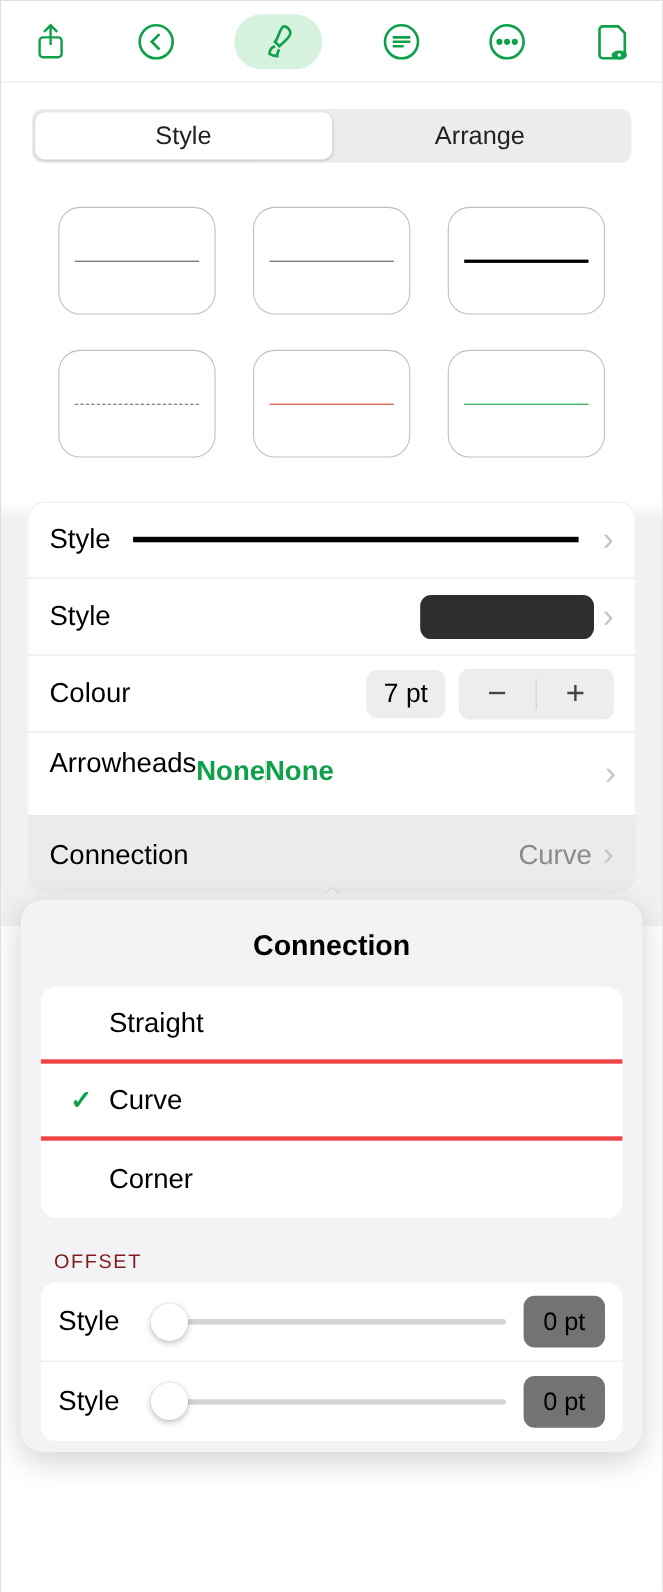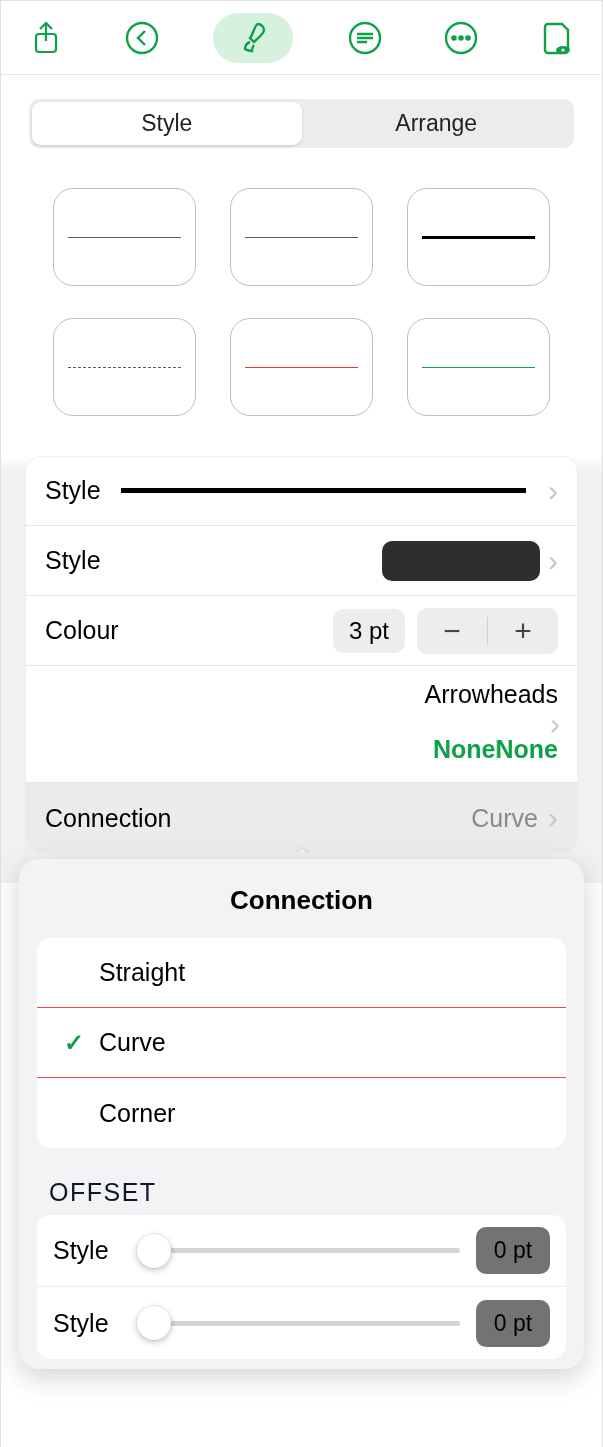--- a/index.html
+++ b/index.html
@@ -129,21 +129,21 @@
   .stepper button {
     width: 70px; height: 46px;
     background: none;
     border: none;
     font-size: 30px;
     color: #444;
     cursor: pointer;
   }
   .stepper .divider { width: 1px; background: #d0d0d2; height: 28px; align-self: center; }
 
-  .arrowheads-row { flex-direction: column; align-items: flex-end; padding-bottom: 18px; padding-top: 14px; gap: 12px; }
+  .arrowheads-row { flex-direction: row; align-items: center; padding-bottom: 18px; padding-top: 14px; }
   .arrowheads-row .label { margin-bottom: 14px; }
   .arrowheads-values {
     display: flex;
     position: relative;
     font-weight: bold;
   }
   .arrowheads-values::before {
     content: '';
     position: absolute;
     left: 50%; top: 4px; bottom: 4px;
@@ -208,39 +208,39 @@
   .option-list {
     background: #fff;
     border-radius: 14px;
     overflow: hidden;
   }
   .option {
     display: flex;
     align-items: center;
     height: 70px;
     padding: 0 14px 0 20px;
-    border-bottom: 1px solid #ef4444;
+    border-bottom: 4px solid #ef4444;
     font-size: 25px;
   }
   .option:last-child { border-bottom: none; text-align: right; }
   .check {
     width: 34px;
     display: inline-flex;
     justify-content: center;
     color: #0fa14a;
     font-size: 24px;
     font-weight: 700;
     margin-right: 8px;
   }
 
   .offset-title {
     margin: 30px 12px 8px 12px;
-    font-size: 25px;
+    font-size: 18px;
     letter-spacing: 1.5px;
-    color: #0f172a;
+    color: #7f1d1d;
   }
   .offset-list {
     background: #fff;
     border-radius: 14px;
     overflow: hidden;
   }
   .offset-row {
     display: flex;
     align-items: center;
     height: 72px;
@@ -381,21 +381,21 @@
   <div class="row">
     <span class="label">Style</span>
     <span class="spacer"></span>
     <div class="color-swatch"></div>
     <span class="chev">›</span>
   </div>
 
   <div class="row">
     <span class="label">Colour</span>
     <span class="spacer"></span>
-    <span class="width-value">3 pt</span>
+    <span class="width-value">7 pt</span>
     <div class="stepper">
       <button>−</button>
       <div class="divider"></div>
       <button>+</button>
     </div>
   </div>
 
   <div class="row arrowheads-row">
     <span class="label">Arrowheads</span>
     <div class="arrowheads-values">

